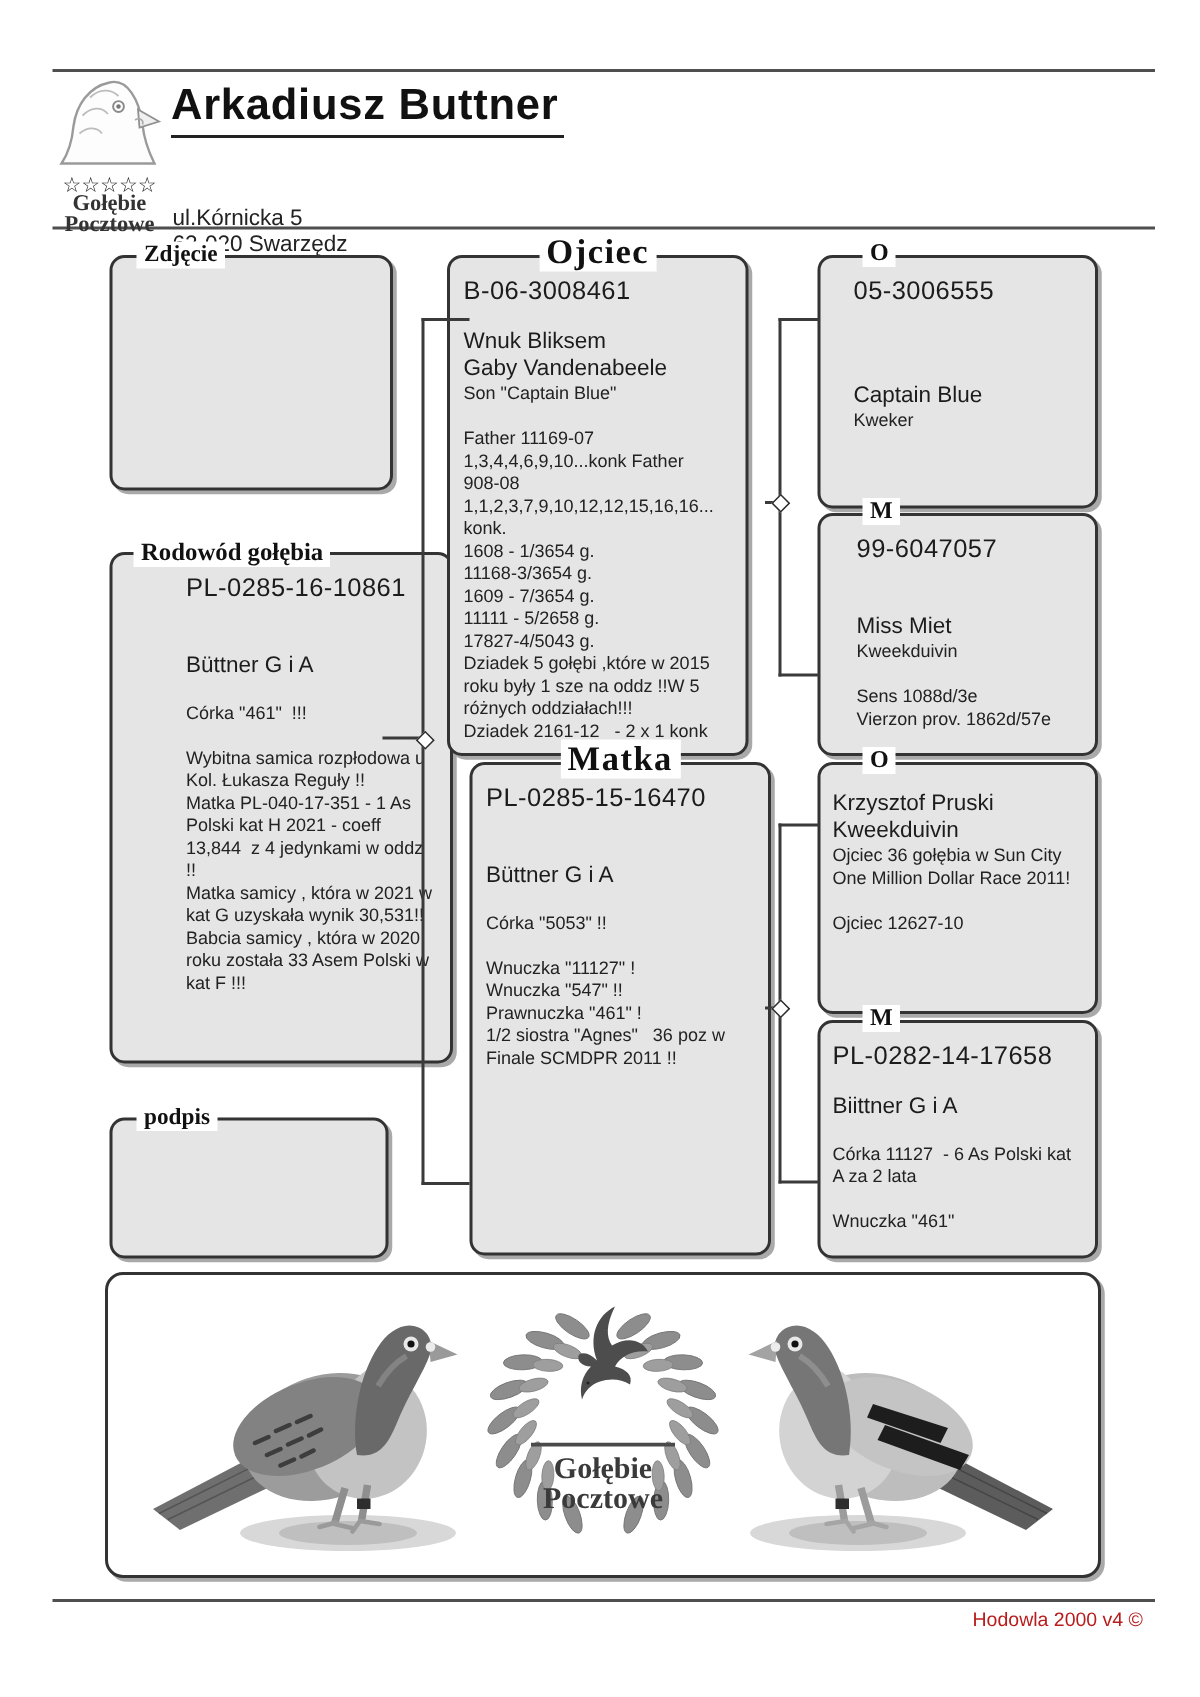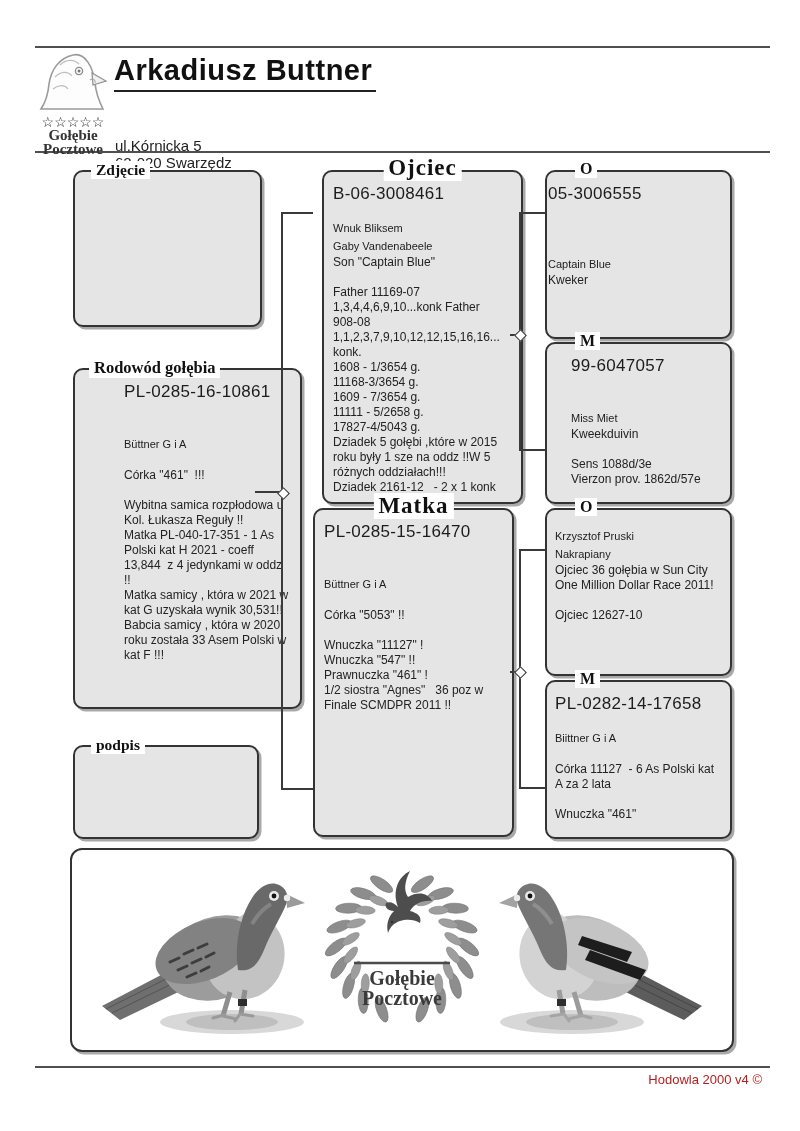--- a/index.html
+++ b/index.html
@@ -22,21 +22,21 @@
   .box-label{
     position:absolute;background:#fff;padding:0 5px;color:#111;
     font-family:"Liberation Serif","DejaVu Serif",serif;font-weight:bold;white-space:nowrap;
   }
   .label-small{font-size:15.5px;top:-11px;left:16px;}
   .label-mid{font-size:16.5px;top:-12px;left:14px;}
   .label-big{font-size:23px;top:-17px;left:50%;transform:translateX(-50%);letter-spacing:1px;}
   .label-gp{font-size:16px;top:-12px;left:28px;}
   .box-inner{padding:11px 6px 0 9px;}
   .ring{font-size:17px;line-height:22px;margin-bottom:14px;color:#1c1c1c;letter-spacing:0.3px;}
-  .names{font-size:11px;line-height:18px;white-space:pre-wrap;color:#1c1c1c;}
+  .names{font-size:15px;line-height:18px;white-space:pre-wrap;color:#1c1c1c;}
   .gp .names{margin-top:6px;}
   .details{font-size:12px;line-height:15px;white-space:pre-wrap;color:#222;}
   
   .line{position:absolute;background:#3a3a3a;}
   .diamond{position:absolute;width:7px;height:7px;background:#fff;border:1.5px solid #2b2b2b;transform:rotate(45deg);}
   
   #footer-text{position:absolute;left:35px;top:1072px;width:727px;text-align:right;font-size:13px;color:#b91c1c;}
   #banner{position:absolute;left:70px;top:848px;width:660px;height:200px;border:2px solid #333;border-radius:12px;background:#fff;box-shadow:2.5px 2.5px 0 #a9a9a9;overflow:hidden;}
 </style>
 </head>
@@ -90,21 +90,21 @@
 Babcia samicy , która w 2020
 roku została 33 Asem Polski w
 kat F !!!</div>
     </div>
   </div>
 
   <div class="box" style="left:73px;top:745px;width:182px;height:90px;">
     <div class="box-label label-small">podpis</div>
   </div>
 
-  <div class="box" style="left:322px;top:170px;width:197px;height:330px;">
+  <div class="box" style="left:298px;top:170px;width:197px;height:330px;">
     <div class="box-label label-big">Ojciec</div>
     <div class="box-inner">
       <div class="ring">B-06-3008461</div>
       <div class="names">Wnuk Bliksem
 Gaby Vandenabeele</div>
       <div class="details">Son "Captain Blue"
 
 Father 11169-07
 1,3,4,4,6,9,10...konk Father
 908-08
@@ -134,21 +134,21 @@
 Wnuczka "11127" !
 Wnuczka "547" !!
 Prawnuczka "461" !
 1/2 siostra "Agnes"   36 poz w
 Finale SCMDPR 2011 !!</div>
     </div>
   </div>
 
   <div class="box gp" style="left:545px;top:170px;width:183px;height:165px;">
     <div class="box-label label-gp">O</div>
-    <div class="box-inner" style="padding-right:4px;padding-left:1px;">
+    <div class="box-inner" style="padding-right:4px;padding-left:22px;">
       <div class="ring">05-3006555</div>
       <div class="names">
 
 Captain Blue</div>
       <div class="details">Kweker</div>
     </div>
   </div>
 
   <div class="box gp" style="left:545px;top:342px;width:183px;height:158px;">
     <div class="box-label label-gp">M</div>
@@ -160,21 +160,21 @@
 
 Sens 1088d/3e
 Vierzon prov. 1862d/57e</div>
     </div>
   </div>
 
   <div class="box gp" style="left:545px;top:508px;width:183px;height:164px;">
     <div class="box-label label-gp">O</div>
     <div class="box-inner" style="padding-right:4px;padding-left:8px;">
       <div class="names">Krzysztof Pruski
-Nakrapiany</div>
+Kweekduivin</div>
       <div class="details">Ojciec 36 gołębia w Sun City
 One Million Dollar Race 2011!
 
 Ojciec 12627-10</div>
     </div>
   </div>
 
   <div class="box gp" style="left:545px;top:680px;width:183px;height:155px;">
     <div class="box-label label-gp">M</div>
     <div class="box-inner" style="padding-right:4px;padding-left:8px;">

